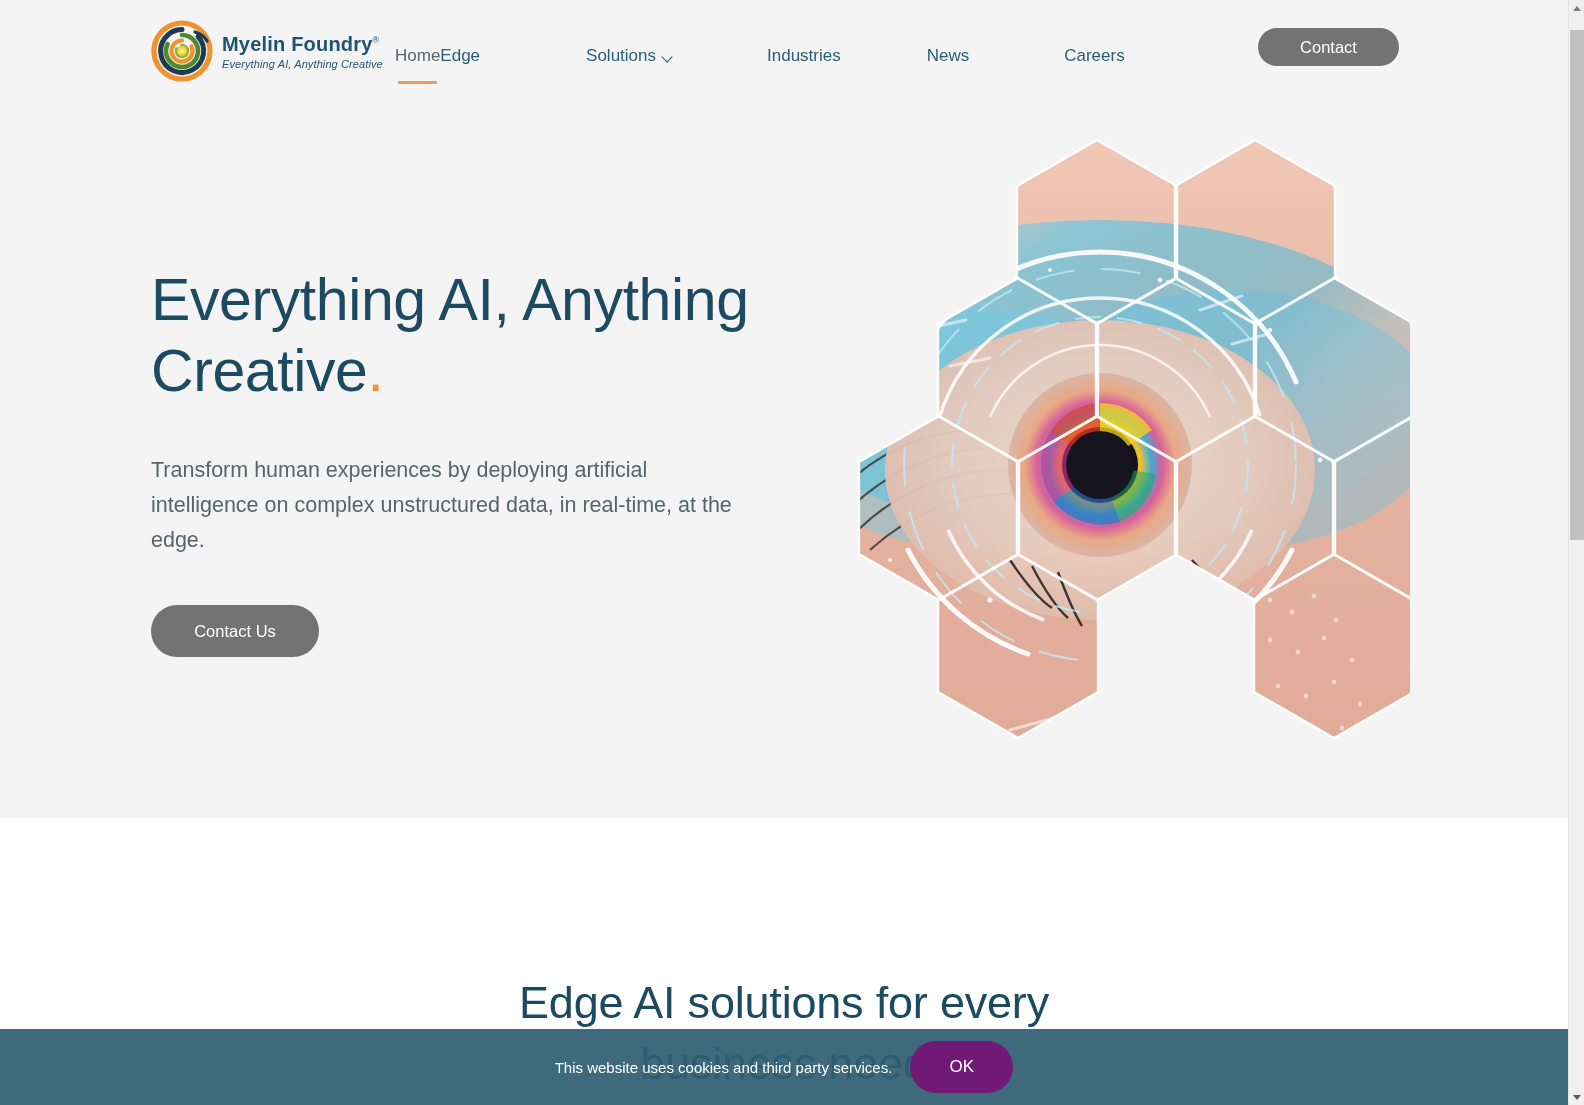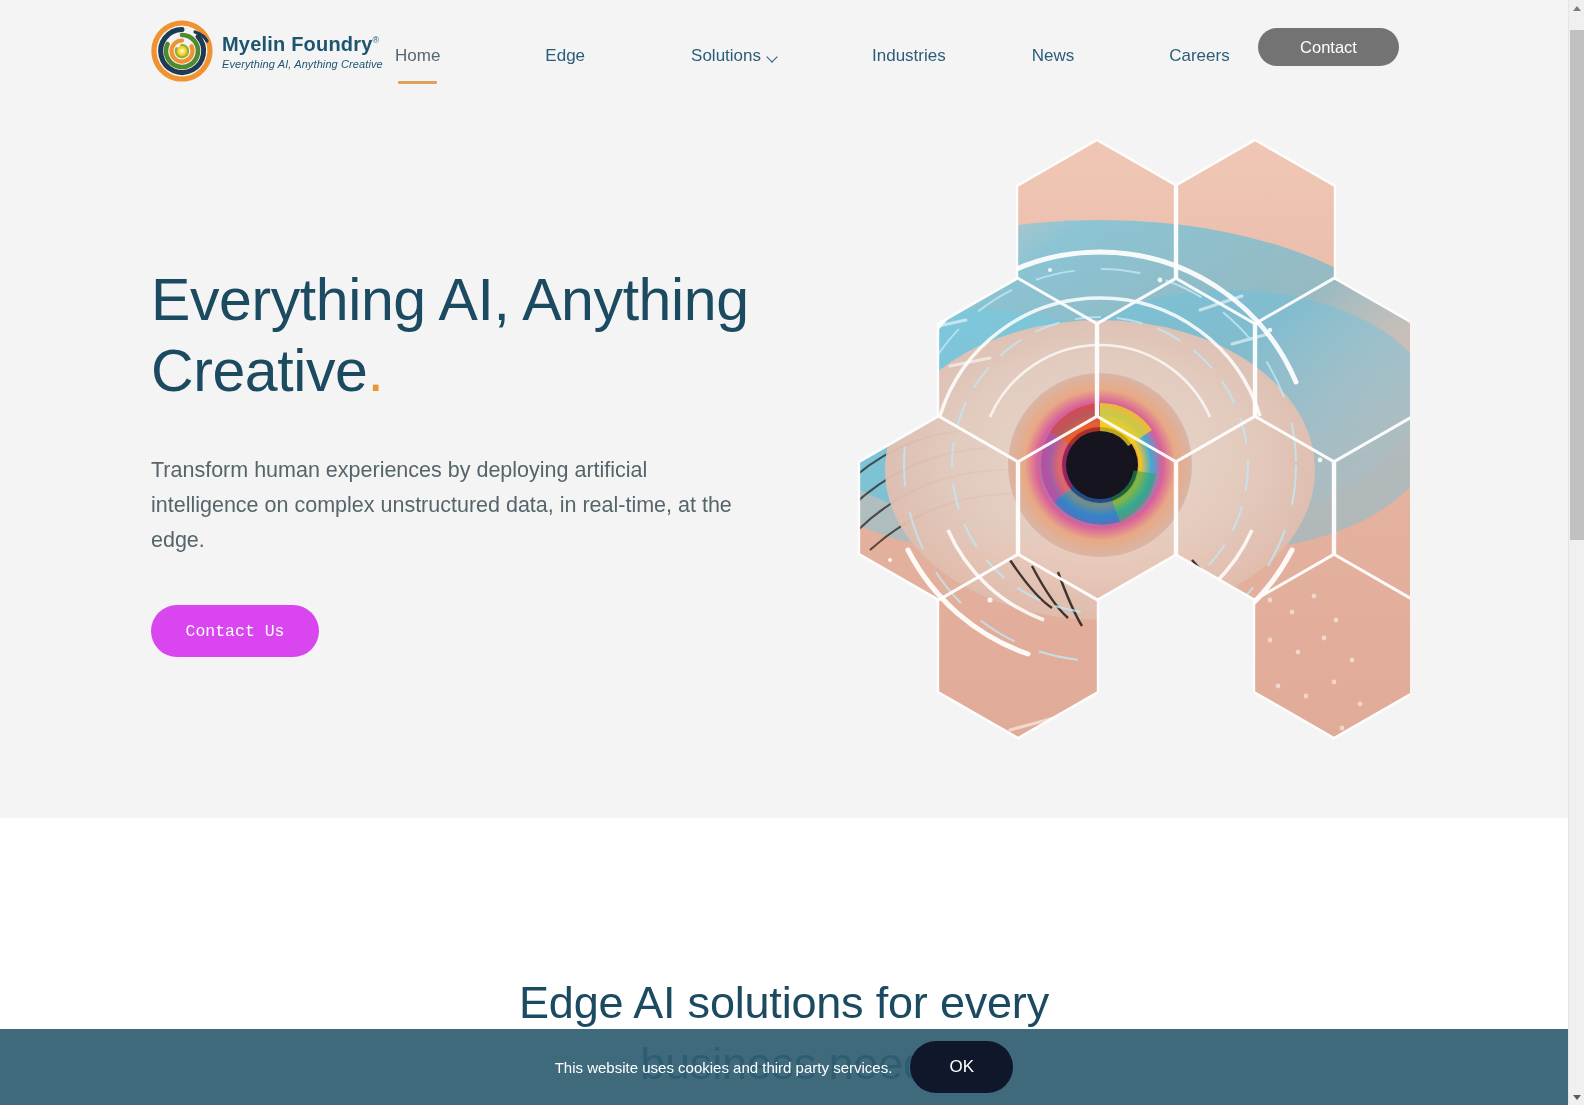--- a/index.html
+++ b/index.html
@@ -180,29 +180,29 @@
     line-height: 35px;
     color: #55656b;
     max-width: 600px;
   }
 
   .cta-btn {
     margin-top: 47px;
     width: 168px;
     height: 52px;
     border-radius: 26px;
-    background: #d946ef;
+    background: #737373;
     color: #ffffff;
     font-size: 16.5px;
     border: none;
     cursor: pointer;
     display: flex;
     align-items: center;
     justify-content: center;
-    font-family: Liberation Mono, monospace;
+    font-family: Liberation Sans, sans-serif;
   }
 
   
   .hero-art {
     position: absolute;
     left: 800px;
     top: 130px;
     width: 610px;
     height: 665px;
   }
@@ -245,21 +245,21 @@
   }
   .cookie-text {
     font-size: 15px;
     color: #ffffff;
     white-space: nowrap;
   }
   .cookie-ok {
     width: 103px;
     height: 52px;
     border-radius: 26px;
-    background: #0f172a;
+    background: #701a75;
     color: #ffffff;
     font-size: 17px;
     border: none;
     cursor: pointer;
     display: flex;
     align-items: center;
     justify-content: center;
     font-family: "Liberation Sans", sans-serif;
   }
 
@@ -513,21 +513,21 @@
               <circle cx="31" cy="31" r="5.2" fill="url(#core)"></circle>
             </svg>
           </span>
           <span class="brand-text">
             <span class="brand-name"><span>Myelin Foundry</span><span class="brand-reg">®</span></span>
             <span class="brand-tagline">Everything AI, Anything Creative</span>
           </span>
         </a>
 
         <nav class="nav-links">
-          <a class="nav-item active" href="#" style="margin-right:105px">
+          <a class="nav-item active" href="#" style="">
             <span>Home</span>
             <span class="underline"></span>
           </a>
           <a class="nav-item" href="#" style="margin-right:106px">
             <span>Edge</span>
           </a>
           <a class="nav-item" href="#" style="margin-right:93px">
             <span>Solutions</span>
             <span class="chev"></span>
           </a>

